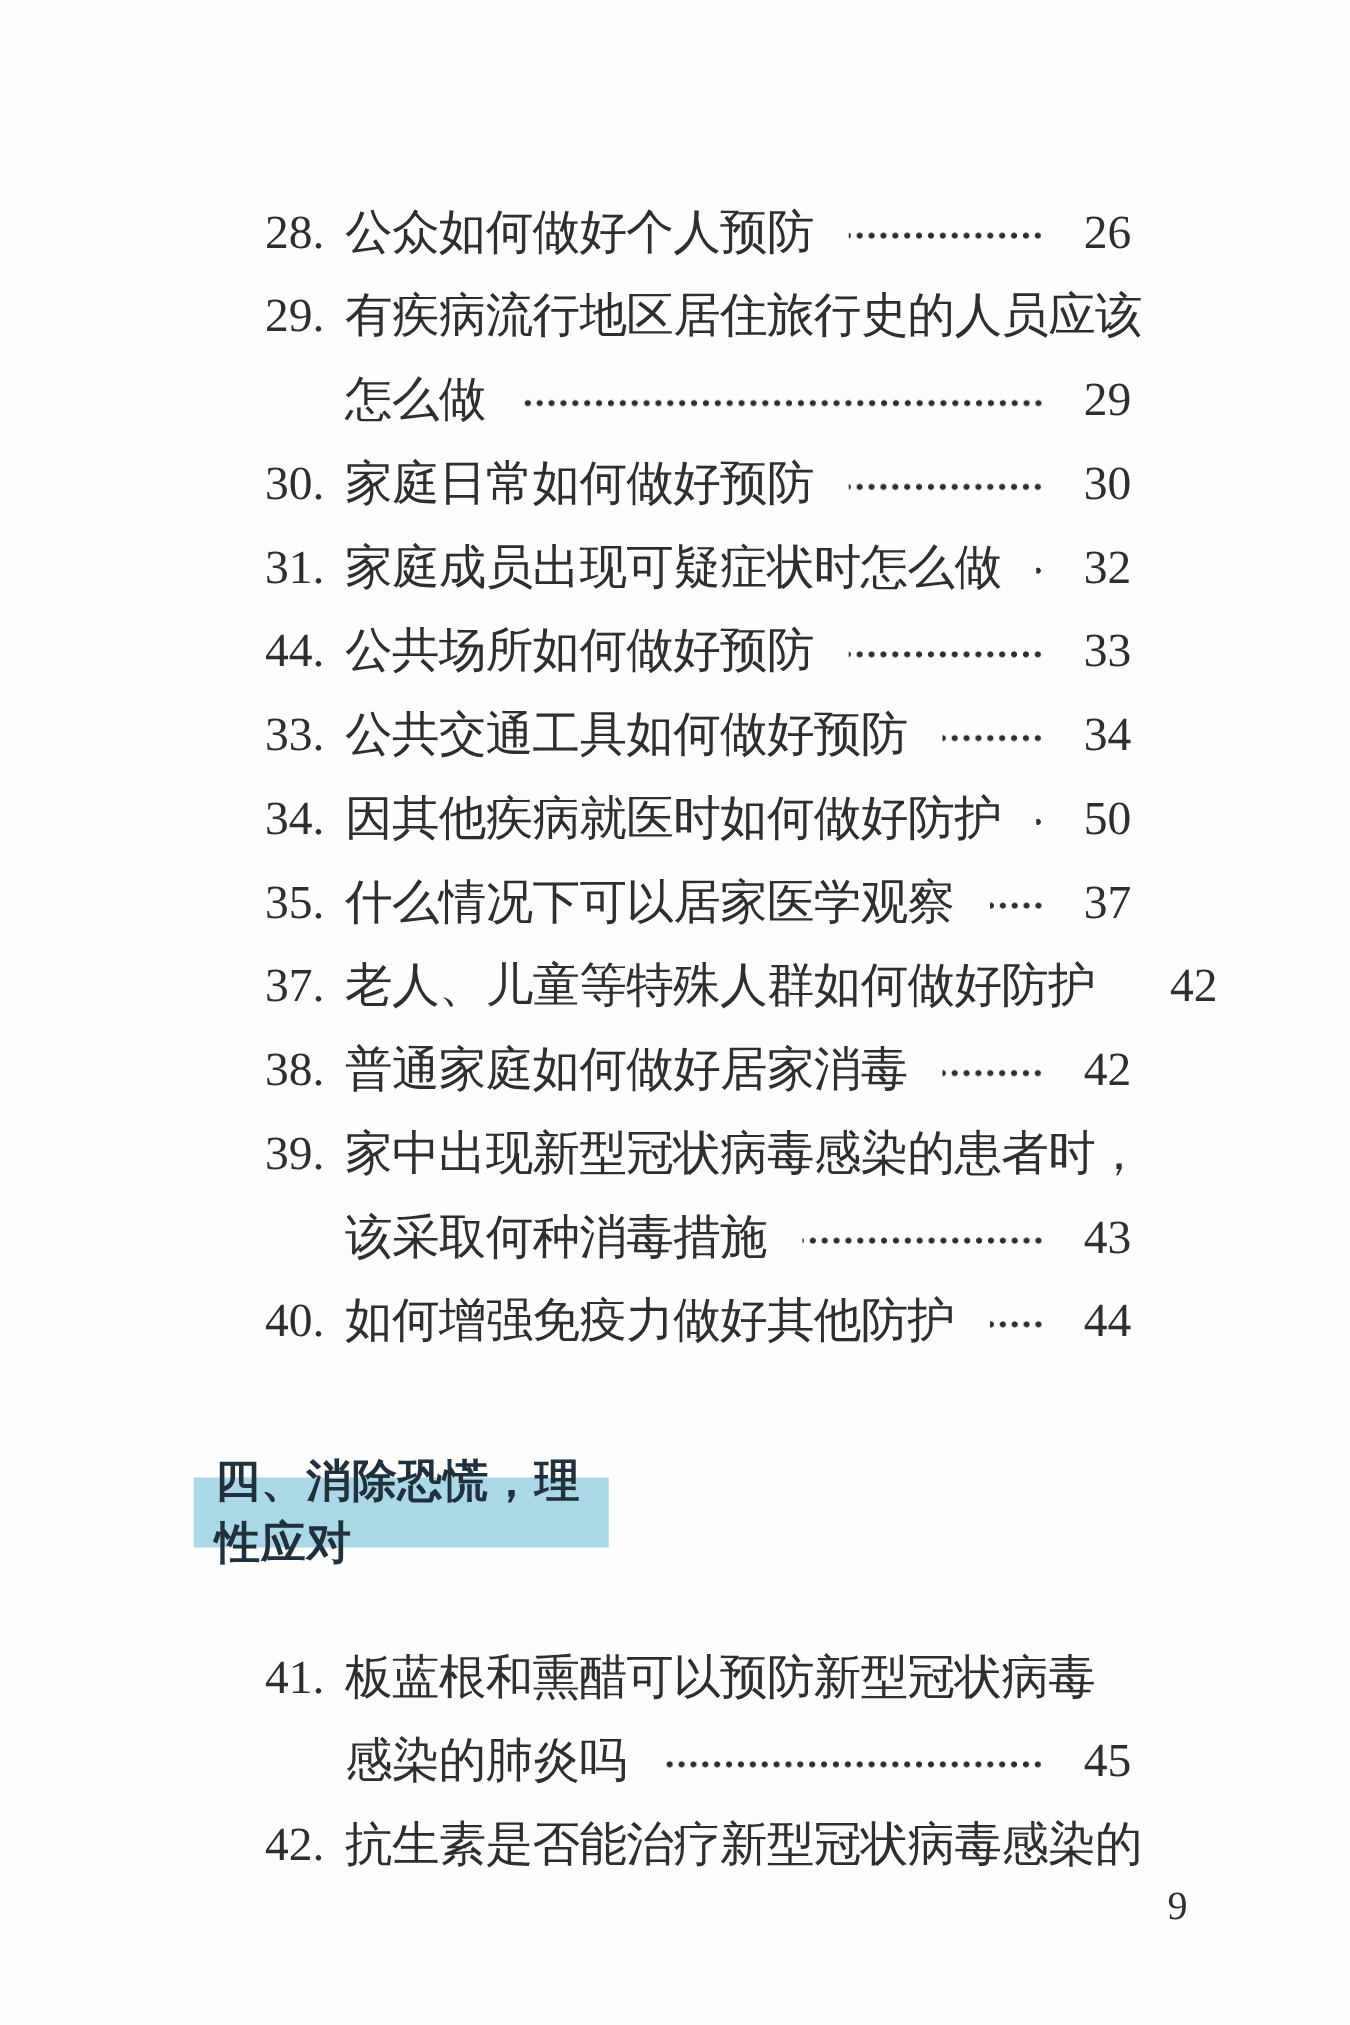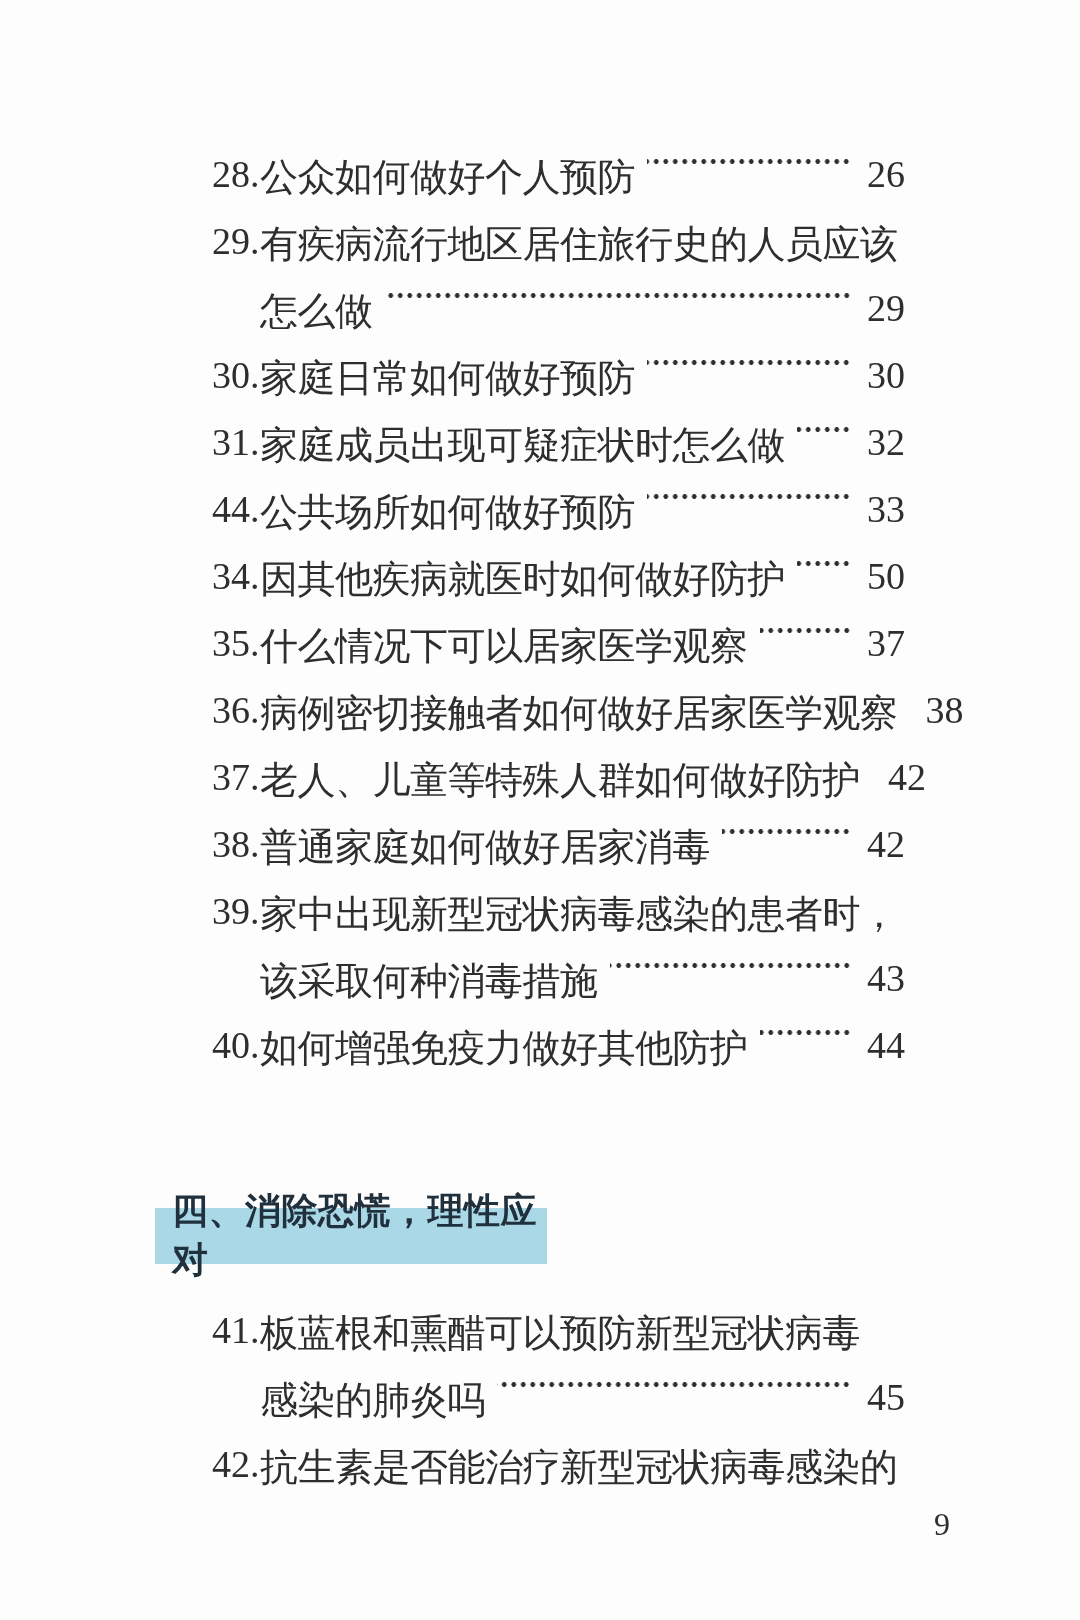--- a/index.html
+++ b/index.html
@@ -18,24 +18,25 @@
   }
   .toc-list {
     position: absolute;
     left: 212px;
     width: 693px;
   }
   .toc-top { top: 152px; }
   .toc-bottom { top: 1308px; }
   .toc-row {
     display: flex;
-    align-items: flex-start;
+    align-items: center;
     height: 67px;
     font-size: 38px;
     white-space: nowrap;
+    gap: 16px;
   }
   .num {
     flex: 0 0 48px;
   }
   .title {
     flex: 0 0 auto;
     letter-spacing: -0.5px;
   }
   .leader {
     flex: 1 1 auto;
@@ -48,22 +49,22 @@
   }
   .no-dots .leader { background: none; }
   .pg {
     flex: 0 0 auto;
     min-width: 46px;
     text-align: right;
   }
   .section-header {
     position: absolute;
     left: 155px;
-    top: 1208px;
-    width: 392px;
+    top: 1182px;
+    width: 332px;
     height: 56px;
     box-sizing: border-box;
     padding-left: 17px;
     display: flex;
     align-items: center;
     background: var(--header-bg, #abd8e6);
     color: var(--header-text, #20303c);
     font-family: "Liberation Sans", "DejaVu Sans", sans-serif;
     font-weight: bold;
     font-size: 36px;
@@ -113,36 +114,36 @@
       <span class="leader"></span>
       <span class="pg">32</span>
     </div>
       <div class="toc-row">
       <span class="num">44.</span>
       <span class="title">公共场所如何做好预防</span>
       <span class="leader"></span>
       <span class="pg">33</span>
     </div>
       <div class="toc-row">
+      <span class="num">33.</span>
+      <span class="title">公共交通工具如何做好预防</span>
+      <span class="leader"></span>
+      <span class="pg">34</span>
+    </div>
+      <div class="toc-row">
       <span class="num">34.</span>
       <span class="title">因其他疾病就医时如何做好防护</span>
       <span class="leader"></span>
       <span class="pg">50</span>
     </div>
       <div class="toc-row">
       <span class="num">35.</span>
       <span class="title">什么情况下可以居家医学观察</span>
       <span class="leader"></span>
       <span class="pg">37</span>
-    </div>
-      <div class="toc-row">
-      <span class="num">36.</span>
-      <span class="title">病例密切接触者如何做好居家医学观察</span>
-      <span class="leader"></span>
-      <span class="pg">38</span>
     </div>
       <div class="toc-row">
       <span class="num">37.</span>
       <span class="title">老人、儿童等特殊人群如何做好防护</span>
       <span class="leader"></span>
       <span class="pg">42</span>
     </div>
       <div class="toc-row">
       <span class="num">38.</span>
       <span class="title">普通家庭如何做好居家消毒</span>

